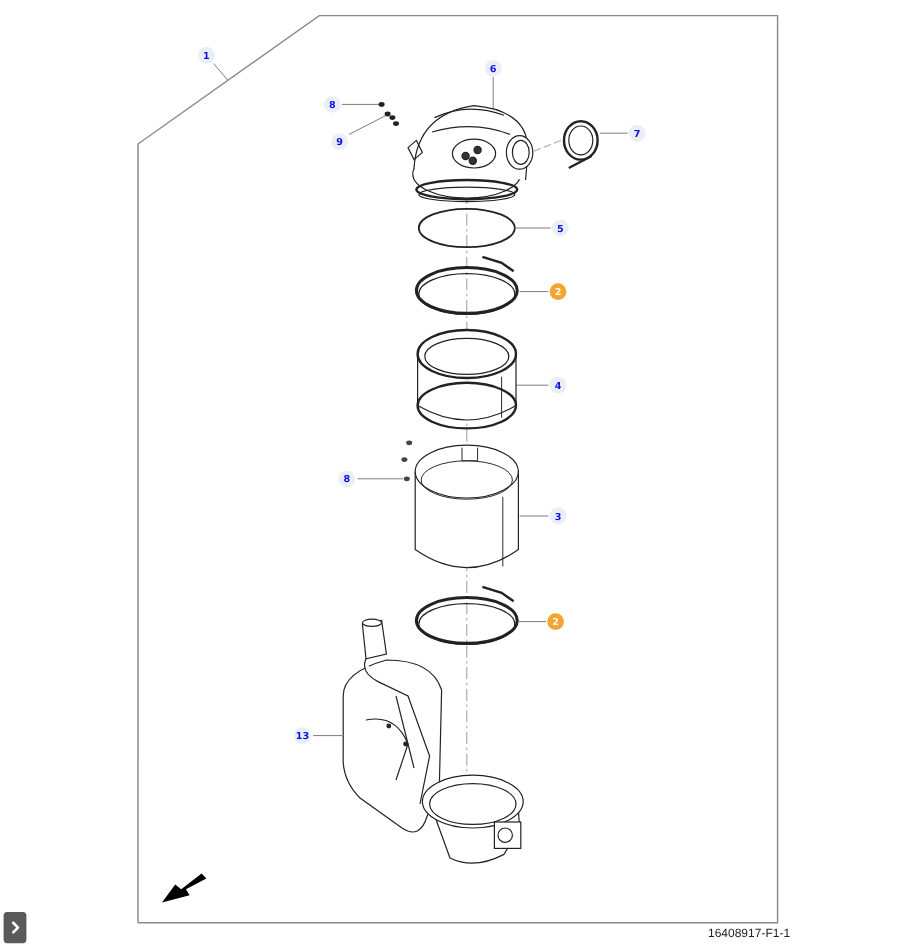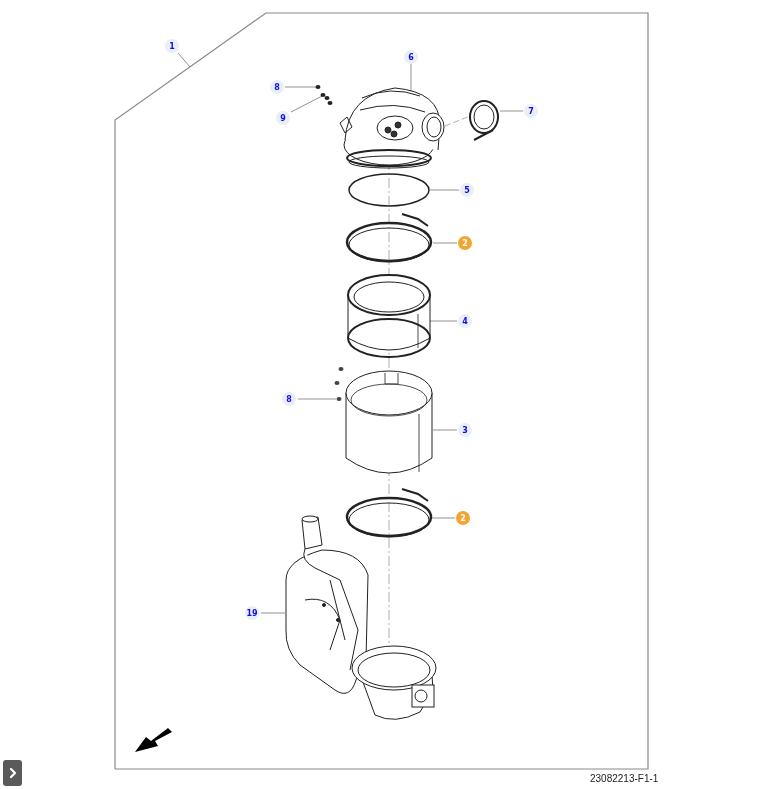--- a/index.html
+++ b/index.html
@@ -125,22 +125,22 @@
     <div class="callout std" style="left: 411px; top: 57px;">6</div>
     <div class="callout std" style="left: 277px; top: 87px;">8</div>
     <div class="callout std" style="left: 283px; top: 118px;">9</div>
     <div class="callout std" style="left: 531px; top: 111px;">7</div>
     <div class="callout std" style="left: 467px; top: 190px;">5</div>
     <div class="callout hl" style="left: 465px; top: 243px;">2</div>
     <div class="callout std" style="left: 465px; top: 321px;">4</div>
     <div class="callout std" style="left: 289px; top: 399px;">8</div>
     <div class="callout std" style="left: 465px; top: 430px;">3</div>
     <div class="callout hl" style="left: 463px; top: 518px;">2</div>
-    <div class="callout std" style="left: 252px; top: 613px;">19</div>
+    <div class="callout std" style="left: 252px; top: 613px;">13</div>
   </div>
 
-<div id="figure-id">23082213-F1-1</div>
+<div id="figure-id">16408917-F1-1</div>
 
 <div id="nav-toggle">
   <svg width="10" height="12" viewBox="0 0 10 12">
     <polyline points="3,2 7,6 3,10" fill="none" stroke="#fff" stroke-width="2.2" stroke-linecap="round" stroke-linejoin="round"></polyline>
   </svg>
 </div>
 
 </body></html>

